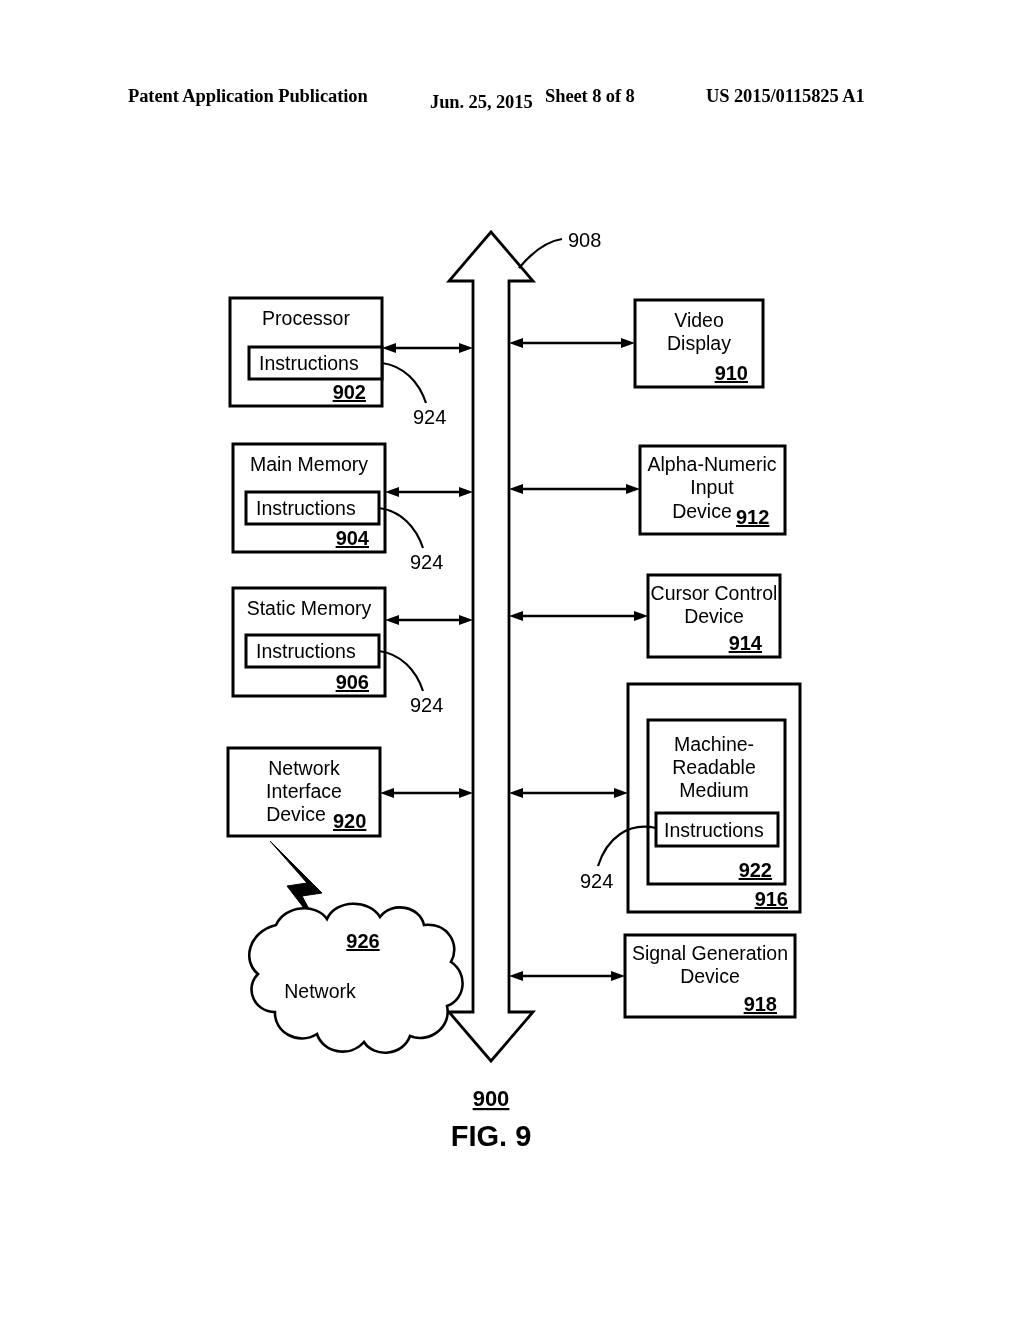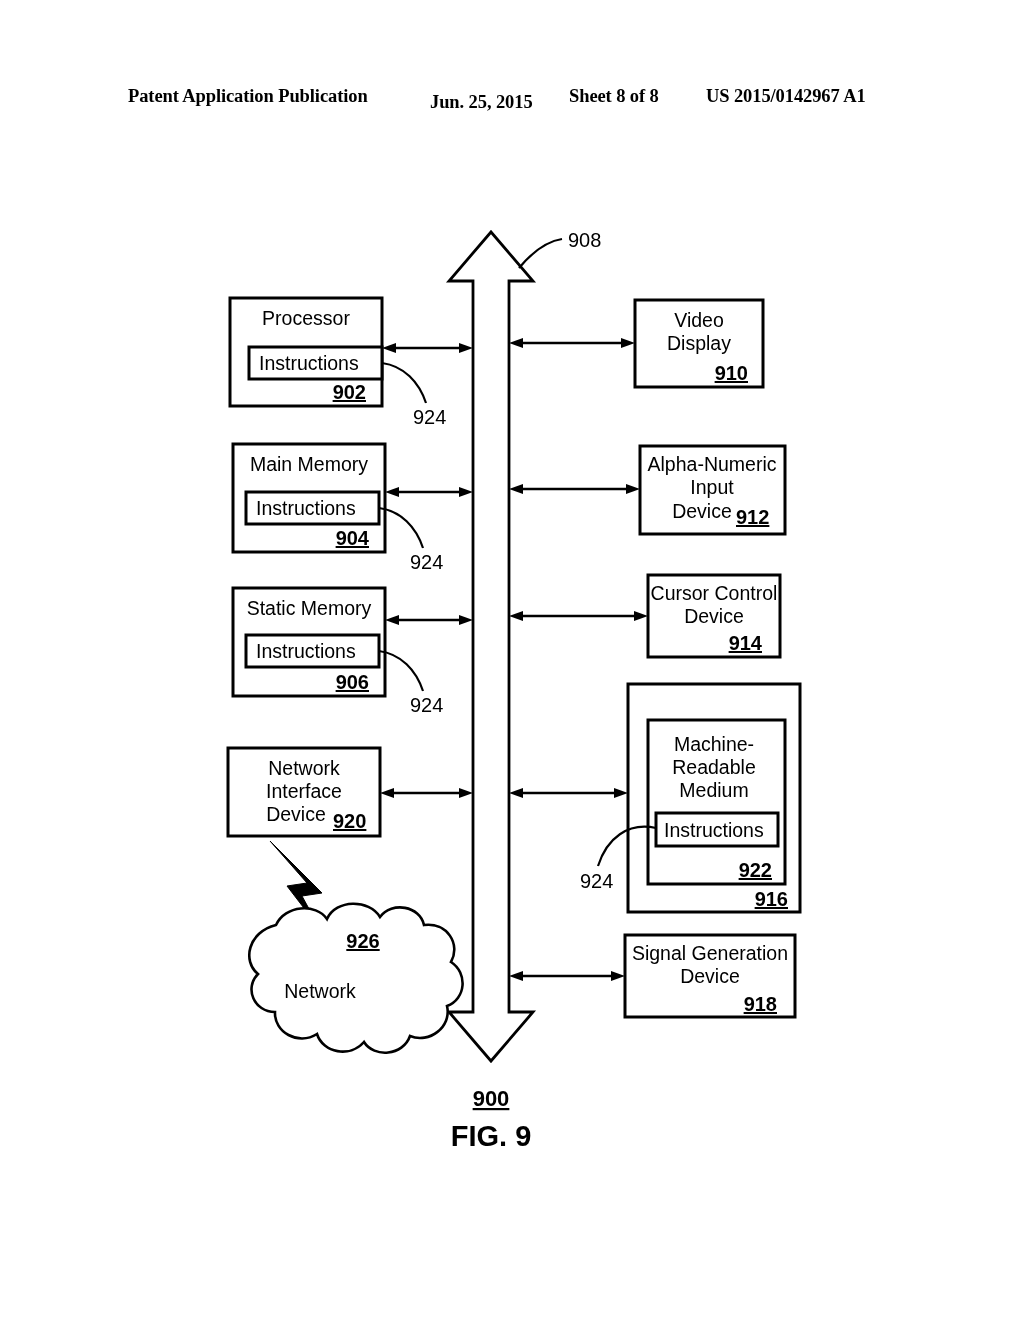--- a/index.html
+++ b/index.html
@@ -25,21 +25,21 @@
     height: 26px;
     font-family: "Liberation Serif", serif;
     font-weight: bold;
     font-size: 18.5px;
     letter-spacing: -0.1px;
     white-space: nowrap;
     padding-left: 20px;
   }
   .sheet-header .hdr-pub   { position: absolute; left: 128px; top: 0; }
   .sheet-header .hdr-date  { position: absolute; left: 430px; top: 6px; }
-  .sheet-header .hdr-sheet { position: absolute; left: 545px; top: 0; margin-left: 24px; }
+  .sheet-header .hdr-sheet { position: absolute; left: 545px; top: 0; }
   .sheet-header .hdr-num   { position: absolute; left: 706px; top: 0; }
 
   
   #figure {
     position: absolute;
     left: 0;
     top: 0;
     width: 1024px;
     height: 1320px;
   }
@@ -113,21 +113,21 @@
     stroke-width: 1;
   }
 </style>
 </head>
 <body>
 
 <div class="sheet-header">
   <span class="hdr-pub">Patent Application Publication</span>
   <span class="hdr-date">Jun. 25, 2015</span>
   <span class="hdr-sheet">Sheet 8 of 8</span>
-  <span class="hdr-num">US 2015/0142967 A1</span>
+  <span class="hdr-num">US 2015/0115825 A1</span>
 </div>
 
 <svg id="figure" viewBox="0 0 1024 1320">
 
   <path class="bus" d="M 491 232
            L 533 281
            L 509 281
            L 509 1012
            L 533 1012
            L 491 1061

